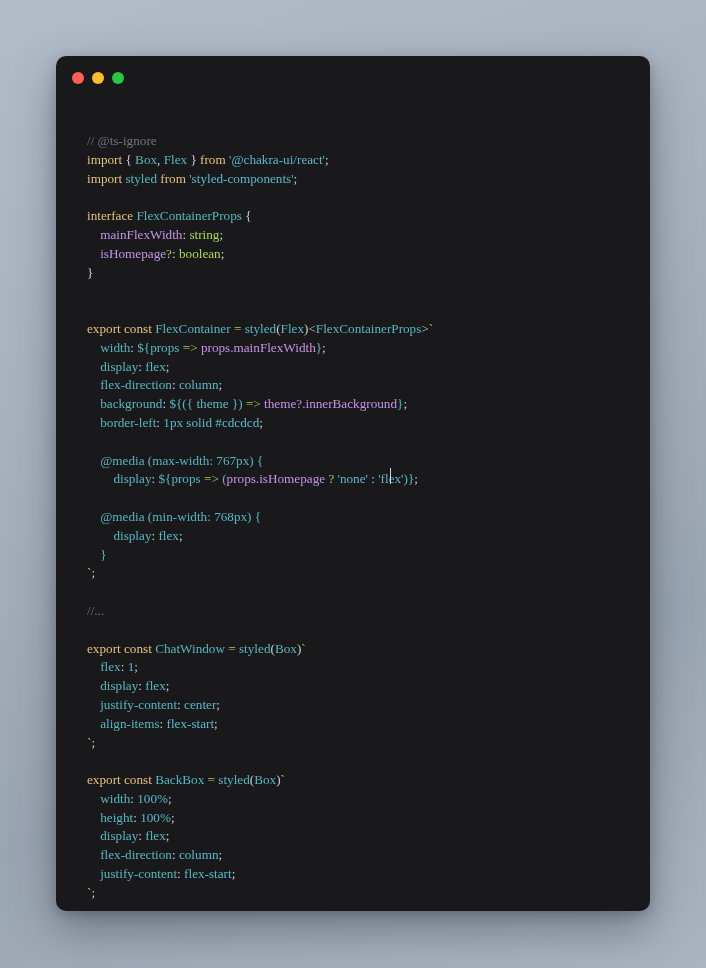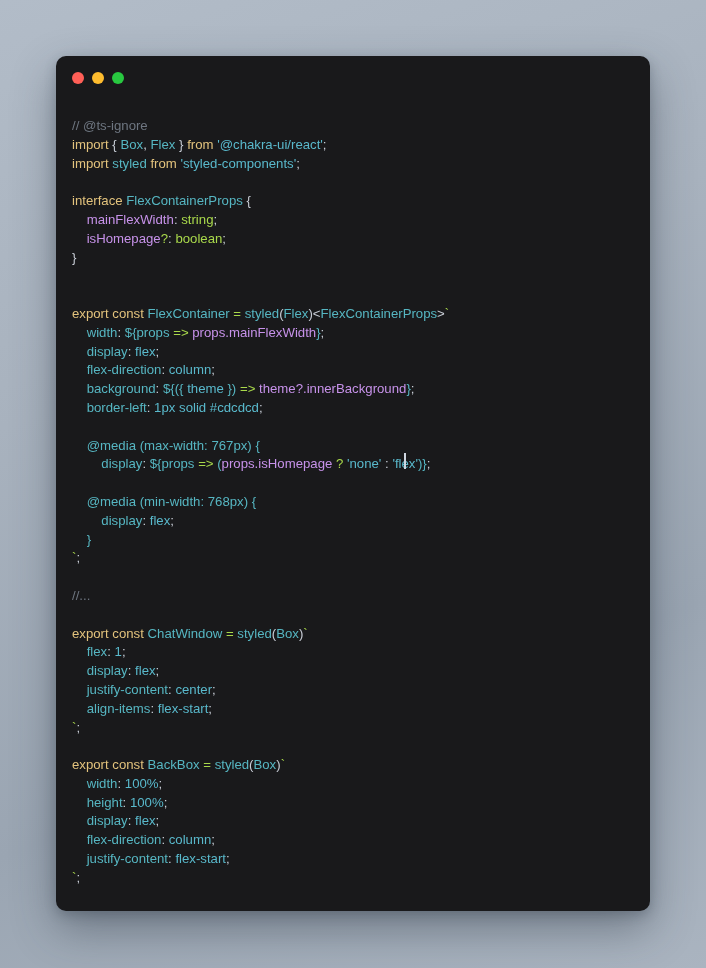--- a/index.html
+++ b/index.html
@@ -72,23 +72,23 @@
     position: absolute;
     left: 0;
     top: 44px;
     right: 0;
     bottom: 0;
     padding: 16px 14px 12px 15px;
     box-sizing: border-box;
     overflow: hidden;
   }
   pre.code {
-    margin: 1px;
+    margin: 16px;
     padding: 0;
-    font-family: Liberation Sans, sans-serif;
+    font-family: Liberation Serif, serif;
     font-size: 13.2px;
     line-height: 18.8px;
     color: #abb2bf;
     white-space: pre-wrap;
     word-break: break-word;
     tab-size: 4;
   }
 
   
   .t-com  { color: #6e7681; }                 

